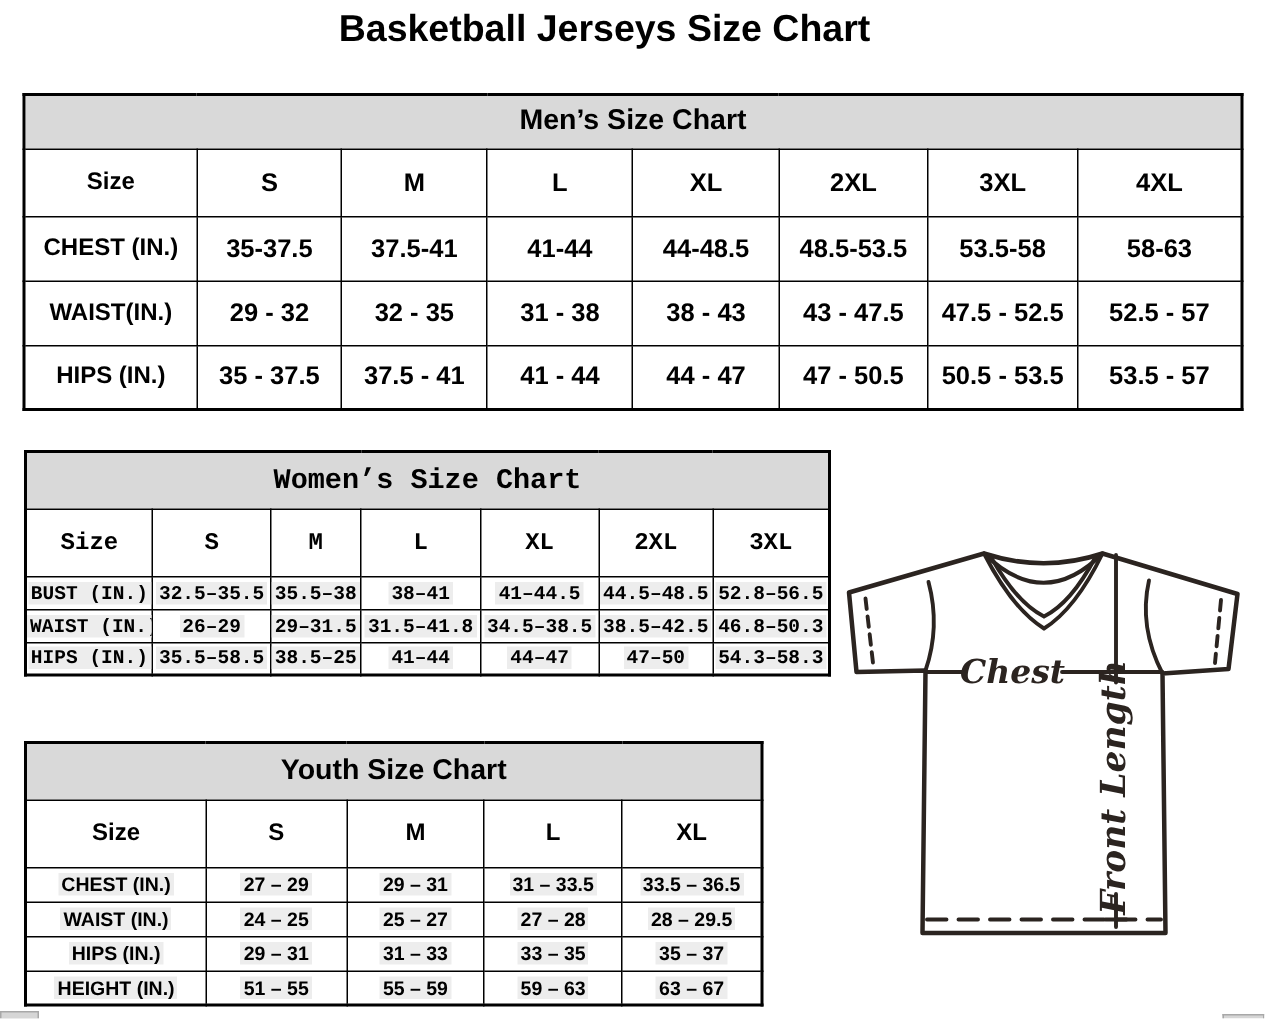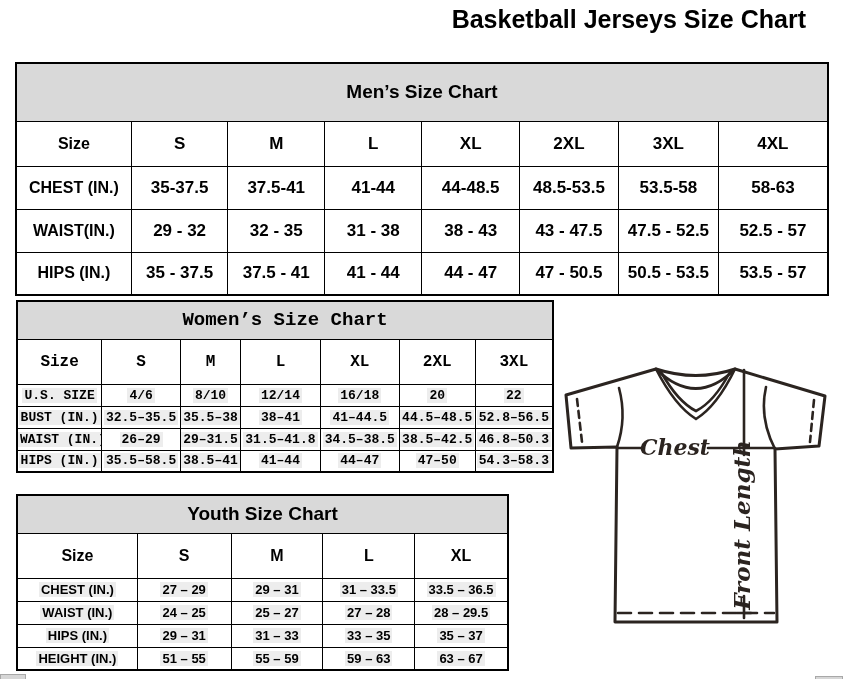--- a/index.html
+++ b/index.html
@@ -2,30 +2,30 @@
 <html><head>
 <meta charset="utf-8">
 <style>
   html,body{margin:0;padding:0;background:#fff;}
   .canvas{
     position:relative;width:843px;height:679px;background:#fff;overflow:hidden;
     font-family:"Liberation Sans",sans-serif;color:#000;
   }
   h1.title{
     position:absolute;top:5px;left:0;width:806px;margin:0;
-    text-align:right;font-size:25px;font-weight:bold;letter-spacing:0px;
+    text-align:center;font-size:25px;font-weight:bold;letter-spacing:0px;
   }
   .tblwrap{position:absolute;}
   table.sizes{border-collapse:collapse;width:100%;table-layout:fixed;background:#fff;}
   table.sizes th,table.sizes td{
     border:1.4px solid #000;text-align:center;vertical-align:middle;
     font-weight:bold;padding:0;overflow:hidden;white-space:nowrap;
   }
   table.sizes th.band{background:#d9d9d9;font-size:19px;}
-  tr.bandr{height:58px;}
+  tr.bandr{height:36px;}
   tr.headr{height:45px;}
   
   .t-mens{left:15px;top:62px;width:814px;}
   .t-mens th,.t-mens td{border-width:2px;}
   .t-mens table{border:2.5px solid #000;}
   .t-mens tr.datar{height:43px;}
   .t-mens .colhead{font-size:17px;}
   .t-mens .rowlabel{font-size:16px;}
   .t-mens td{font-size:17px;}
   
@@ -143,50 +143,41 @@
           <tr class="headr">
             <th class="colhead rowlabel">Size</th>
             <th class="colhead">S</th>
             <th class="colhead">M</th>
             <th class="colhead">L</th>
             <th class="colhead">XL</th>
             <th class="colhead">2XL</th>
             <th class="colhead">3XL</th>
           </tr>
           <tr class="datar">
-            <th class="rowlabel"><span class="hl">U.S. SIZE</span></th>
-            <td class="val"><span class="hl">4/6</span></td>
-            <td class="val"><span class="hl">8/10</span></td>
-            <td class="val"><span class="hl">12/14</span></td>
-            <td class="val"><span class="hl">16/18</span></td>
-            <td class="val"><span class="hl">20</span></td>
-            <td class="val"><span class="hl">22</span></td>
-          </tr>
-          <tr class="datar">
             <th class="rowlabel"><span class="hl">BUST (IN.)</span></th>
             <td class="val"><span class="hl">32.5–35.5</span></td>
             <td class="val"><span class="hl">35.5–38</span></td>
             <td class="val"><span class="hl">38–41</span></td>
             <td class="val"><span class="hl">41–44.5</span></td>
             <td class="val"><span class="hl">44.5–48.5</span></td>
             <td class="val"><span class="hl">52.8–56.5</span></td>
           </tr>
           <tr class="datar">
             <th class="rowlabel"><span class="hl">WAIST (IN.)</span></th>
             <td class="val"><span class="hl">26–29</span></td>
             <td class="val"><span class="hl">29–31.5</span></td>
             <td class="val"><span class="hl">31.5–41.8</span></td>
             <td class="val"><span class="hl">34.5–38.5</span></td>
             <td class="val"><span class="hl">38.5–42.5</span></td>
             <td class="val"><span class="hl">46.8–50.3</span></td>
           </tr>
           <tr class="datar">
             <th class="rowlabel"><span class="hl">HIPS (IN.)</span></th>
             <td class="val"><span class="hl">35.5–58.5</span></td>
-            <td class="val"><span class="hl">38.5–41</span></td>
+            <td class="val"><span class="hl">38.5–25</span></td>
             <td class="val"><span class="hl">41–44</span></td>
             <td class="val"><span class="hl">44–47</span></td>
             <td class="val"><span class="hl">47–50</span></td>
             <td class="val"><span class="hl">54.3–58.3</span></td>
           </tr>
         </tbody>
       </table>
   </div>
 
   <div class="tblwrap t-youth">

